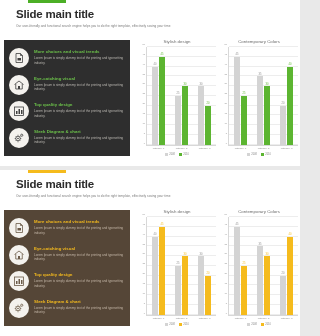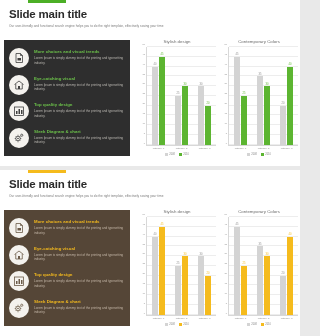--- a/index.html
+++ b/index.html
@@ -18,21 +18,21 @@
   .slide + .slide { margin-top: 4px; }
 
   
   .accent-tab {
     position: absolute;
     top: 0; left: 28px;
     width: 38px; height: 3px;
   }
 
   
-  .slide-header { position: absolute; top: 8px; left: 9px; right: 8px; }
+  .slide-header { position: absolute; top: 8px; left: 16px; right: 8px; }
   .slide-title {
     font-size: 11.5px;
     font-weight: bold;
     color: #2b2b2b;
     letter-spacing: -0.2px;
     line-height: 13px;
   }
   .slide-subtitle {
     margin-top: 3px;
     font-size: 3.1px;

